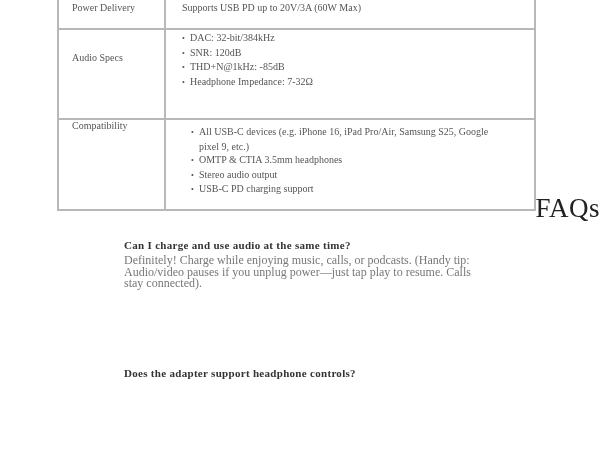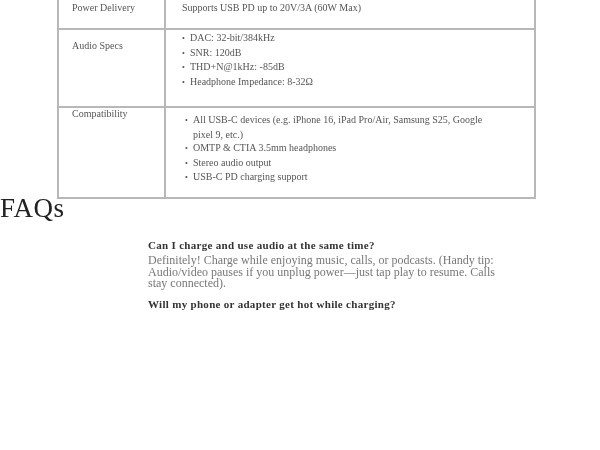--- a/index.html
+++ b/index.html
@@ -6,31 +6,31 @@
   body { width: 600px; height: 450px; overflow: hidden; position: relative;
          font-family: "Liberation Serif", serif; color: #555; }
   .spec-table { position: absolute; left: 57px; top: -10px; width: 479px;
                 border-collapse: collapse; font-size: 10px; color: #555; }
   .spec-table td { border: 2px solid #b8b8b8; vertical-align: top; padding: 0; }
   .spec-table td.label { width: 92px; padding-left: 13px; }
   .spec-table td.val { padding-left: 16px; }
   .row-power td { height: 26px; }
   .row-power td.label, .row-power td.val { padding-top: 10px; }
   .row-audio td { height: 66px; }
-  .row-audio td.label { padding-top: 10px; }
+  .row-audio td.label { padding-top: 22px; }
   .row-audio td.val { padding-top: 1px; }
   .row-compat td { height: 84px; }
   .row-compat td.label { }
-  .row-compat td.val { padding-top: 5px; padding-left: 19px; }
+  .row-compat td.val { padding-top: 5px; padding-left: 25px; }
   ul.bullets { list-style: none; margin: 0; padding: 0; }
   ul.bullets li { line-height: 13.5px; padding-left: 8px; text-indent: -8px; }
   ul.bullets li::before { content: "\2022"; display: inline-block; width: 8px; text-indent: 0; font-size: 8px; }
-  .faq-title { position: absolute; left: 0; width: 600px; top: 193px; text-align: left;
+  .faq-title { position: absolute; left: 0; width: 600px; top: 193px; text-align: right;
                font-size: 27px; color: #222; font-family: "Liberation Serif", serif; letter-spacing: 0.5px; }
-  .faq { position: absolute; left: 148px; width: 360px; }
+  .faq { position: absolute; left: 124px; width: 360px; }
   .faq h3 { margin: 0; font-size: 11px; font-weight: bold; color: #333; letter-spacing: 0.3px;
             font-family: "Liberation Serif", serif; }
   .faq p { margin: 4px 0 0 0; font-size: 12px; line-height: 11.5px; color: #777;
            font-family: Liberation Serif, serif; }
 </style>
 </head>
 <body>
 
 <table class="spec-table">
   <tbody>
@@ -38,21 +38,21 @@
     <td class="label">Power Delivery</td>
     <td class="val">Supports USB PD up to 20V/3A (60W Max)</td>
   </tr>
   <tr class="row-audio">
     <td class="label">Audio Specs</td>
     <td class="val">
       <ul class="bullets">
         <li>DAC: 32-bit/384kHz</li>
         <li>SNR: 120dB</li>
         <li>THD+N@1kHz: -85dB</li>
-        <li>Headphone Impedance: 8-32Ω</li>
+        <li>Headphone Impedance: 7-32Ω</li>
       </ul>
     </td>
   </tr>
   <tr class="row-compat">
     <td class="label">Compatibility</td>
     <td class="val">
       <ul class="bullets" style="width:300px">
         <li>All USB-C devices (e.g. iPhone 16, iPad Pro/Air, Samsung S25, Google pixel 9, etc.)</li>
         <li>OMTP &amp; CTIA  3.5mm headphones</li>
         <li>Stereo audio output</li>
@@ -64,17 +64,17 @@
   </table>
 
 <div class="faq-title">FAQs</div>
 
 <div class="faq" style="top:239px;">
   <h3>Can I charge and use audio at the same time?</h3>
   <p>Definitely! Charge while enjoying music, calls, or podcasts. (Handy tip: Audio/video pauses if you unplug power—just tap play to resume. Calls stay connected).</p>
 </div>
 
 <div class="faq" style="top:298px;">
-  <h3>Will my phone or adapter get hot while charging?</h3>
 </div>
 
 <div class="faq" style="top:367px;">
+  <h3>Does the adapter support headphone controls?</h3>
 </div>
 
 </body></html>

